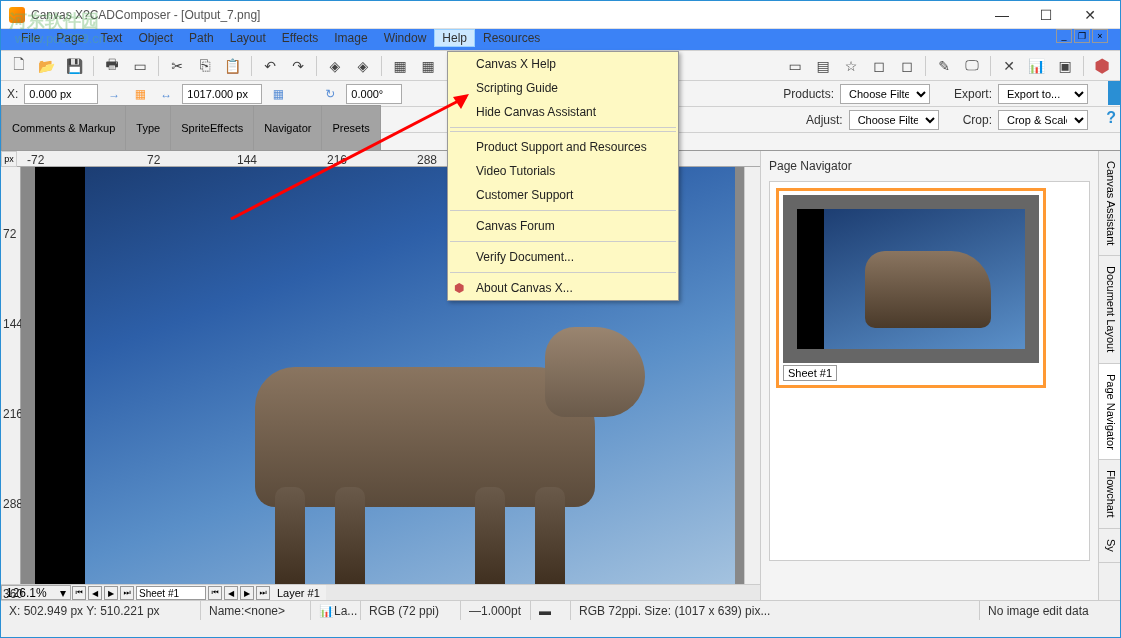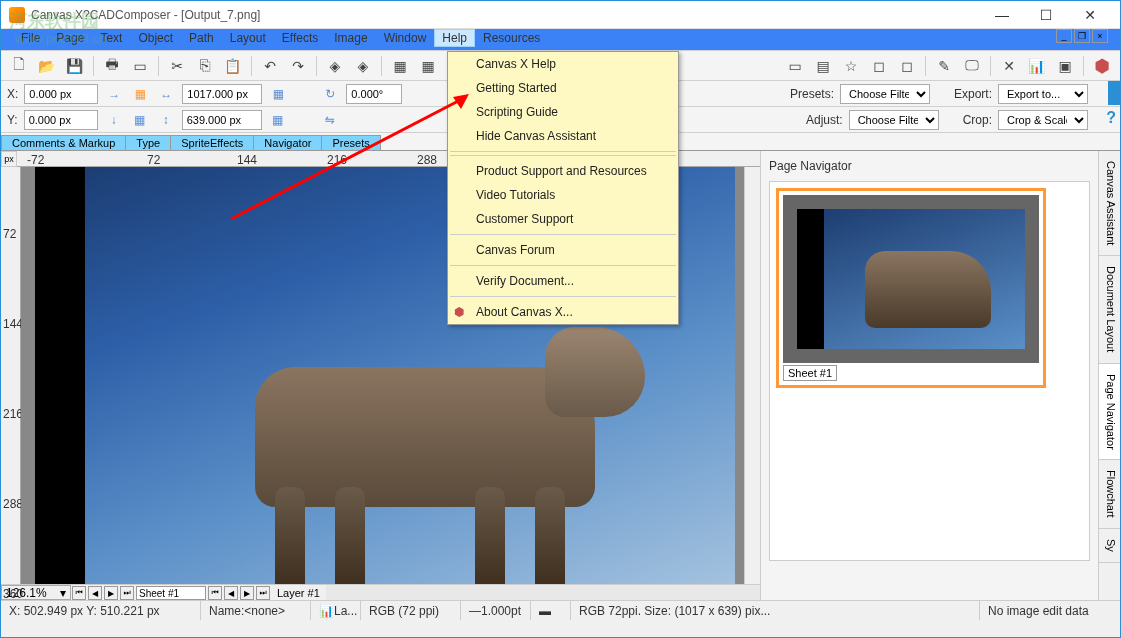--- a/index.html
+++ b/index.html
@@ -19,21 +19,21 @@
 .tb-sep { width: 1px; height: 20px; background: #ccc; margin: 0 2px; }
 .tb-spacer { flex: 1; }
 .logo-right { width: 24px; height: 24px; color: #c94f4f; font-size: 18px; display: flex; align-items: center; justify-content: center; }
 .prop-row { height: 26px; background: #f4f4f4; display: flex; align-items: center; padding: 2px 6px; gap: 6px; border-bottom: 1px solid #d0d0d0; }
 .prop-label { color: #333; }
 .prop-input { width: 74px; height: 20px; border: 1px solid #aaa; background: #fff; padding: 0 4px; font-size: 11px; }
 .prop-icon { width: 20px; height: 20px; display: flex; align-items: center; justify-content: center; color: #5a8fd6; font-size: 12px; }
 .prop-select { height: 20px; border: 1px solid #aaa; background: #fff; padding: 0 4px; font-size: 11px; }
 .filter-sel { width: 90px; }
 .tabstrip { height: 18px; background: #f4f4f4; display: flex; align-items: flex-end; border-bottom: 1px solid #999; }
-.tab { padding: 1px 10px; border: 1px solid #999; border-bottom: none; background: #7dd3fc; font-size: 11px; margin-right: -1px; cursor: pointer; }
+.tab { padding: 16px 10px; border: 1px solid #999; border-bottom: none; background: #a3a3a3; font-size: 11px; margin-right: -1px; cursor: pointer; }
 .workspace { display: flex; height: 449px; }
 .ruler-corner { width: 16px; height: 16px; background: #f0f0f0; border: 1px solid #ccc; font-size: 9px; display: flex; align-items: center; justify-content: center; }
 .ruler-h { height: 16px; background: #f0f0f0; border-bottom: 1px solid #aaa; position: relative; font-size: 8px; color: #333; }
 .ruler-h .tick { position: absolute; top: 2px; }
 .ruler-v { width: 20px; background: #f0f0f0; border-right: 1px solid #aaa; position: relative; font-size: 8px; color: #333; }
 .ruler-v .tick { position: absolute; left: 2px; writing-mode: horizontal-tb; }
 .canvas-col { flex: 1; display: flex; flex-direction: column; position: relative; }
 .canvas-row { flex: 1; display: flex; }
 .canvas-area { flex: 1; background: #888; position: relative; overflow: hidden; }
 .doc-img { position: absolute; left: 14px; top: 0; width: 700px; height: 432px; background: linear-gradient(160deg,#1a3a6e 0%,#2d5fa8 30%,#5a8fc8 60%,#a8c5e0 100%); }
@@ -150,21 +150,21 @@
   <input class="prop-input" value="0.000 px" style="">
   <span class="prop-icon">→</span>
   <span class="prop-icon" style="color:#ff9933">▦</span>
   <span class="prop-icon">↔</span>
   <input class="prop-input" style="width: 80px;" value="1017.000 px">
   <span class="prop-icon">▦</span>
   <span style="width:20px"></span>
   <span class="prop-icon">↻</span>
   <input class="prop-input" style="width: 56px;" value="0.000°">
   <div class="tb-spacer"></div>
-  <span class="prop-label">Presets:</span>
+  <span class="prop-label">Products:</span>
   <select class="prop-select filter-sel"><option>Choose Filter</option></select>
   <span style="width:12px"></span>
   <span class="prop-label">Export:</span>
   <select class="prop-select filter-sel"><option>Export to...</option></select>
   <span style="width:20px"></span>
 </div>
 
 <div class="prop-row">
   <span class="prop-label">Y:</span>
   <input class="prop-input" value="0.000 px" style="">
@@ -277,21 +277,20 @@
   <div class="status-cell" style="width:50px">📊 <span>La...</span></div>
   <div class="status-cell" style="width:100px">RGB (72 ppi)</div>
   <div class="status-cell" style="width:70px">— <span>1.000pt</span></div>
   <div class="status-cell" style="width:40px">▬</div>
   <div class="status-cell" style="flex:1">RGB 72ppi. Size: (1017 x 639) pix...</div>
   <div class="status-cell" style="width:140px;border-right:none">No image edit data</div>
 </div>
 
 <div class="dropdown">
   <div class="dd-item">Canvas X Help</div>
-  <div class="dd-item">Getting Started</div>
   <div class="dd-item">Scripting Guide</div>
   <div class="dd-item">Hide Canvas Assistant</div>
   <div class="dd-sep"></div>
   <div class="dd-sep"></div>
   <div class="dd-item">Product Support and Resources</div>
   <div class="dd-item">Video Tutorials</div>
   <div class="dd-item">Customer Support</div>
   <div class="dd-sep"></div>
   <div class="dd-item">Canvas Forum</div>
   <div class="dd-sep"></div>

